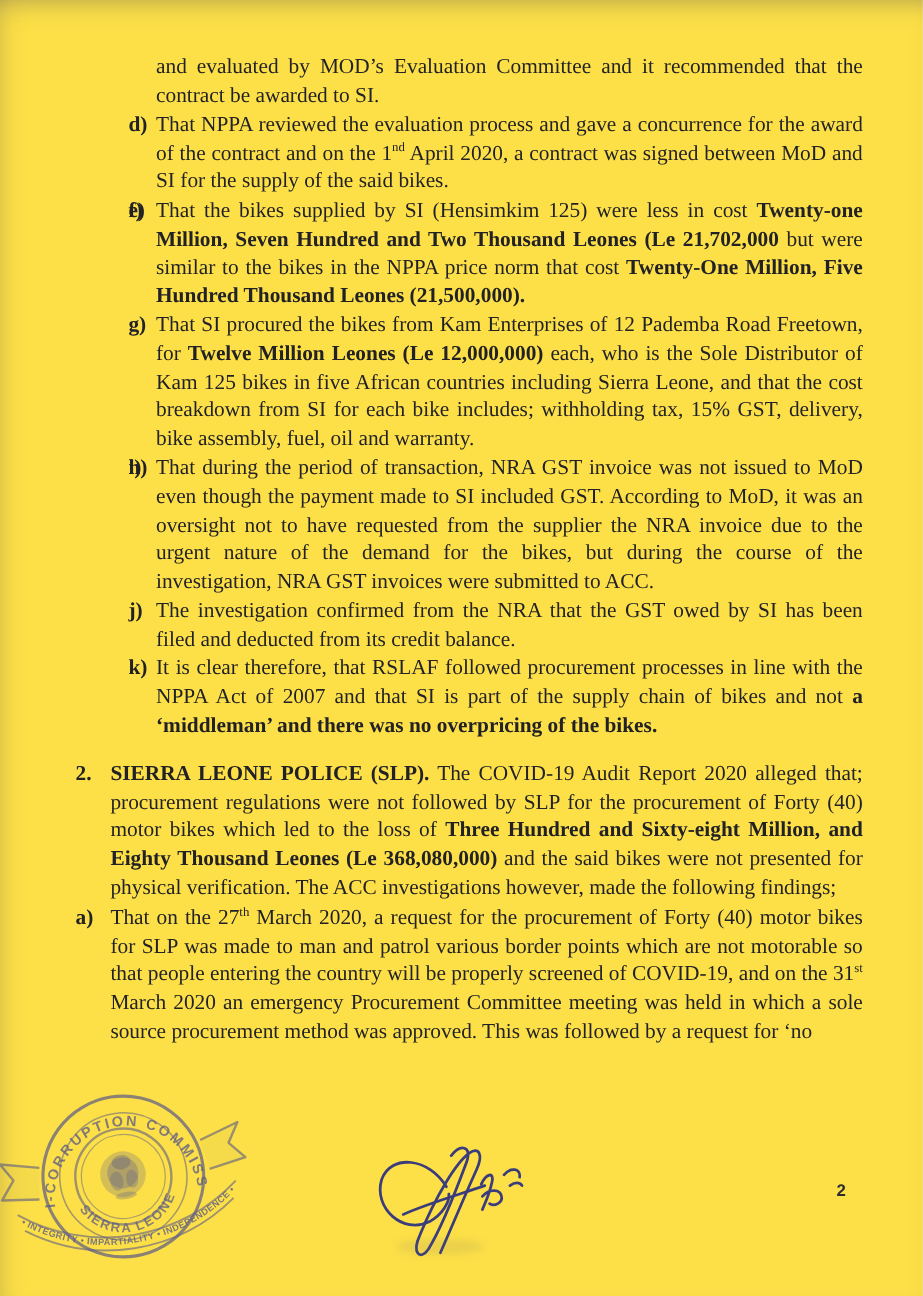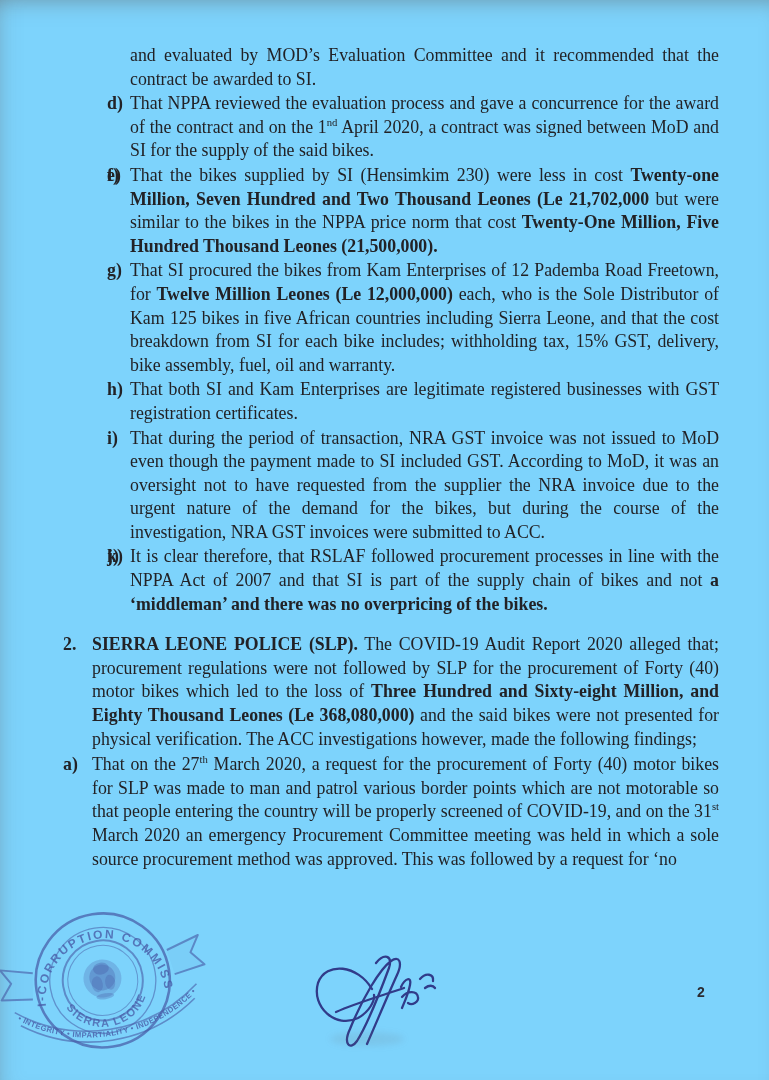--- a/index.html
+++ b/index.html
@@ -1,20 +1,20 @@
 <!DOCTYPE html>
 <html><head>
 <meta charset="utf-8">
 <style>
   html,body{margin:0;padding:0;background:#e8e8e8;}
   .page{
     position:relative;
     width:769px;height:1080px;
     margin:0 auto;
-    background:#7dd3fc;
+    background:#fde047;
     overflow:hidden;
     font-family:"Liberation Serif","DejaVu Serif",serif;
     color:#222226;
     box-shadow: inset 0 16px 22px -16px rgba(95,92,88,.5),
                 inset 18px 0 26px -22px rgba(95,92,88,.35);
   }
   .content{position:absolute;top:44px;left:0;right:0;}
   .blockA{margin-left:107px;width:612px;font-size:17.8px;line-height:23.6px;text-align:justify;}
   .blockB{margin-left:63px;width:656px;font-size:17.8px;line-height:23.6px;text-align:justify;margin-top:17px;}
   .cont{padding-left:23px;}
@@ -47,36 +47,36 @@
 
       <div class="li">
         <span class="lbl">d)</span>
         <span><span>That NPPA reviewed the evaluation process and gave a concurrence for the award of the contract and on the 1</span><sup>nd</sup><span> April 2020, a contract was signed between MoD and SI for the supply of the said bikes.</span></span>
       </div>
       <div class="li">
         <span class="lbl">e)</span>
       </div>
       <div class="li">
         <span class="lbl">f)</span>
-        <span><span>That the bikes supplied by SI (Hensimkim 230) were less in cost </span><span class="b">Twenty-one Million, Seven Hundred and Two Thousand Leones (Le 21,702,000</span><span> but were similar to the bikes in the NPPA price norm that cost </span><span class="b">Twenty-One Million, Five Hundred Thousand Leones (21,500,000).</span></span>
+        <span><span>That the bikes supplied by SI (Hensimkim 125) were less in cost </span><span class="b">Twenty-one Million, Seven Hundred and Two Thousand Leones (Le 21,702,000</span><span> but were similar to the bikes in the NPPA price norm that cost </span><span class="b">Twenty-One Million, Five Hundred Thousand Leones (21,500,000).</span></span>
       </div>
       <div class="li">
         <span class="lbl">g)</span>
         <span><span>That SI procured the bikes from Kam Enterprises of 12 Pademba Road Freetown, for </span><span class="b">Twelve Million Leones (Le 12,000,000)</span><span> each, who is the Sole Distributor of Kam 125 bikes in five African countries including Sierra Leone, and that the cost breakdown from SI for each bike includes; withholding tax, 15% GST, delivery, bike assembly, fuel, oil and warranty.</span></span>
       </div>
       <div class="li">
         <span class="lbl">h)</span>
-        <span><span>That both SI and Kam Enterprises are legitimate registered businesses with GST registration certificates.</span></span>
       </div>
       <div class="li">
         <span class="lbl">i)</span>
         <span><span>That during the period of transaction, NRA GST invoice was not issued to MoD even though the payment made to SI included GST. According to MoD, it was an oversight not to have requested from the supplier the NRA invoice due to the urgent nature of the demand for the bikes, but during the course of the investigation, NRA GST invoices were submitted to ACC.</span></span>
       </div>
       <div class="li">
         <span class="lbl">j)</span>
+        <span><span>The investigation confirmed from the NRA that the GST owed by SI has been filed and deducted from its credit balance.</span></span>
       </div>
       <div class="li">
         <span class="lbl">k)</span>
         <span><span>It is clear therefore, that RSLAF followed procurement processes in line with the NPPA Act of 2007 and that SI is part of the supply chain of bikes and not </span><span class="b">a ‘middleman’ and there was no overpricing of the bikes.</span></span>
       </div>
     </div>
 
     <div class="blockB">
       <div class="liB">
         <span class="lbl">2.</span>

